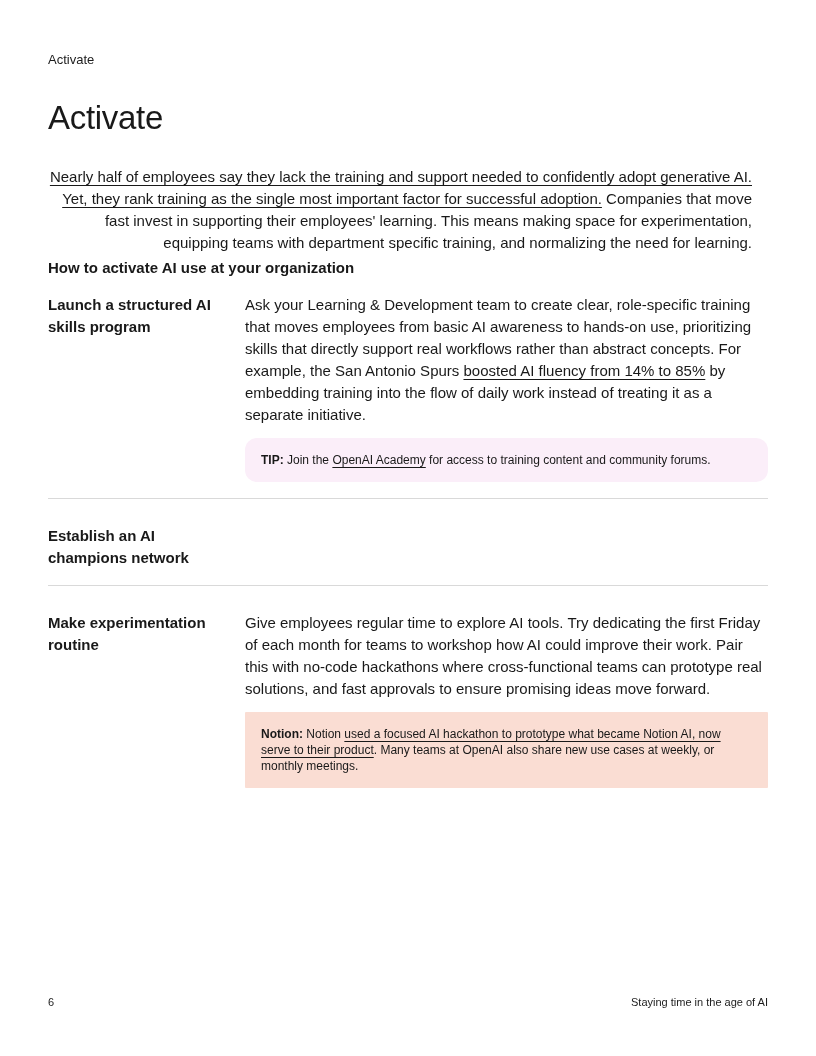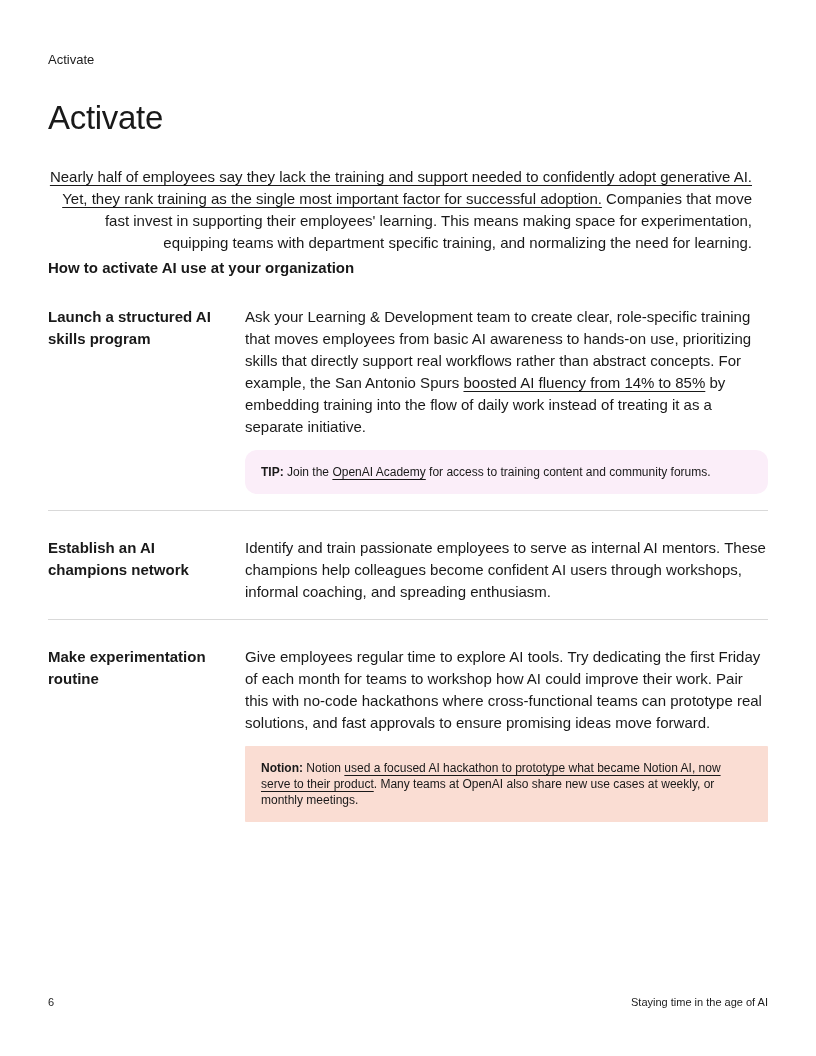--- a/index.html
+++ b/index.html
@@ -50,21 +50,21 @@
     cursor: pointer;
   }
   .how-heading {
     margin-top: 4px;
     font-size: 15px;
     line-height: 20px;
     font-weight: 700;
   }
   .row {
     display: flex;
-    margin-top: 28px;
+    margin-top: 16px;
   }
   .row-label {
     width: 197px;
     flex: 0 0 197px;
     padding-right: 24px;
     font-size: 15px;
     line-height: 22px;
     font-weight: 700;
   }
   .row-body {
@@ -124,21 +124,20 @@
         <p><strong>TIP:</strong><span> Join the </span><a href="#" class="link">OpenAI Academy</a><span> for access to training content and community forums.</span></p>
       </div>
     </div>
   </section>
 
   <hr class="divider">
 
   <section class="row">
     <div class="row-label">Establish an AI champions network</div>
     <div class="row-body">
-      <p class="body-text"><span>Identify and train passionate employees to serve as internal AI mentors. These champions help colleagues become confident AI users through workshops, informal coaching, and spreading enthusiasm.</span></p>
     </div>
   </section>
 
   <hr class="divider">
 
   <section class="row">
     <div class="row-label">Make experimentation routine</div>
     <div class="row-body">
       <p class="body-text"><span>Give employees regular time to explore AI tools. Try dedicating the first Friday of each month for teams to workshop how AI could improve their work. Pair this with no-code hackathons where cross-functional teams can prototype real solutions, and fast approvals to ensure promising ideas move forward.</span></p>
       <div class="callout example">

